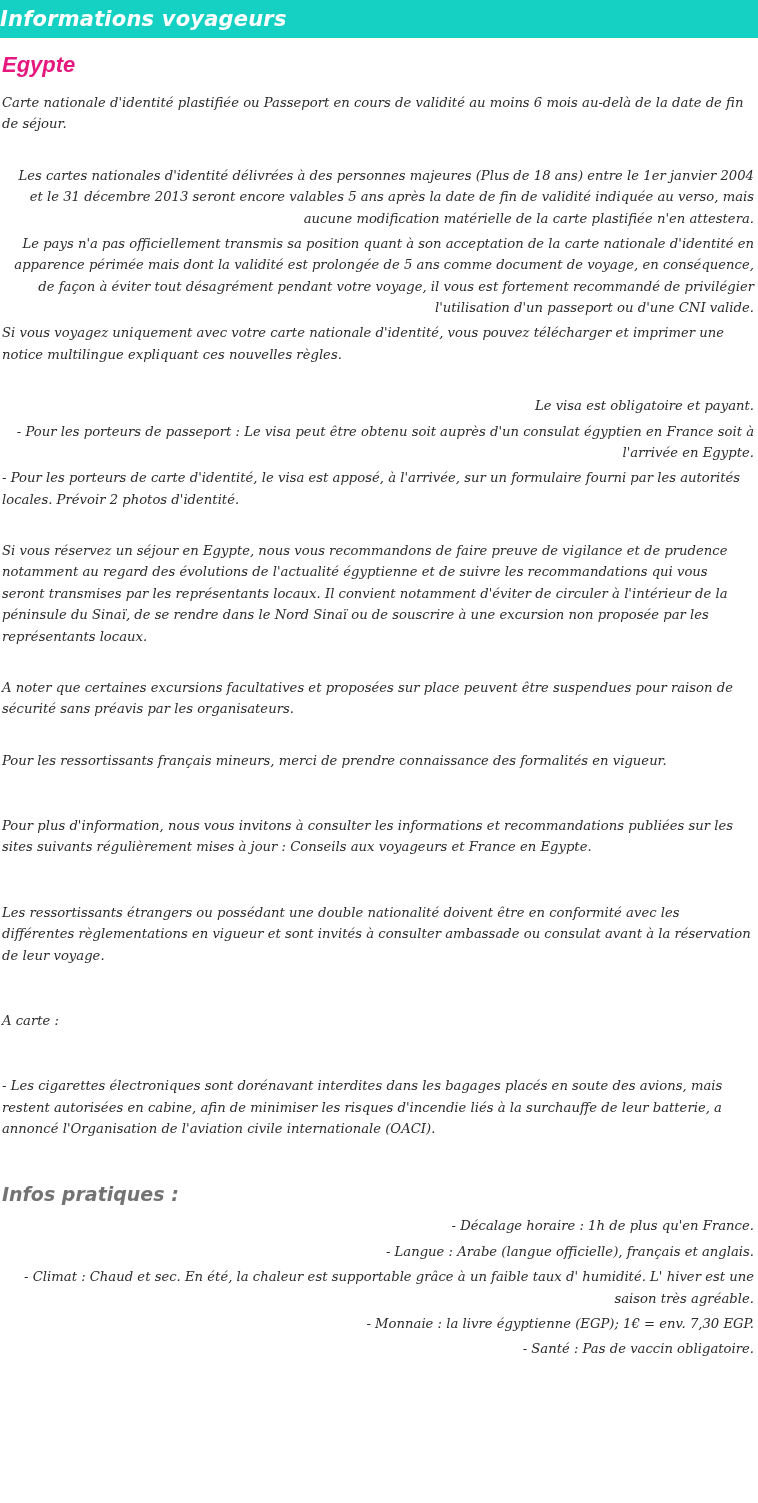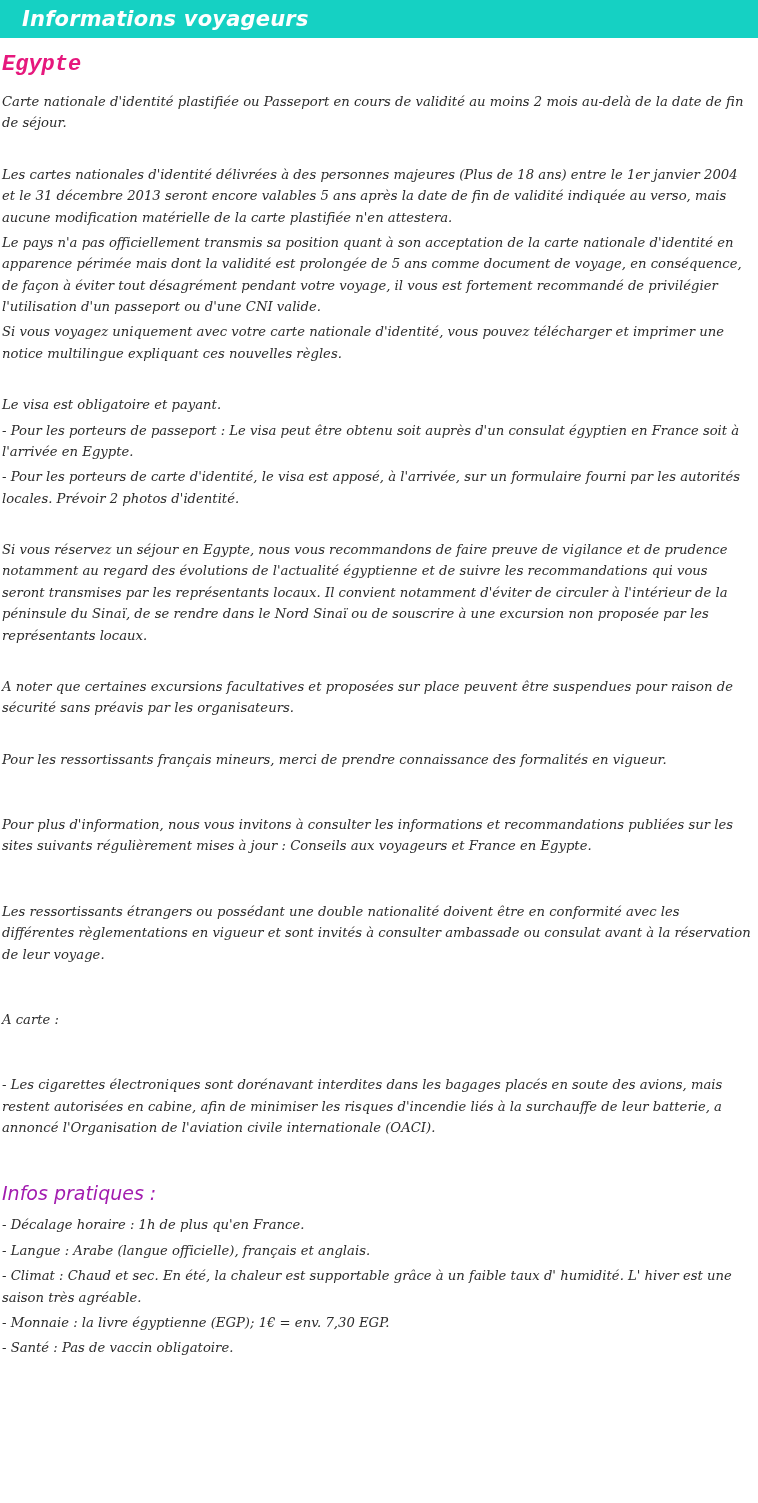--- a/index.html
+++ b/index.html
@@ -15,59 +15,59 @@
   }
   .page {
     width: 758px;
     position: relative;
   }
   .header-bar {
     background: #15d1c3;
     height: 38px;
     display: flex;
     align-items: center;
-    padding-left: 22px;
     box-sizing: border-box;
   }
   .header-bar .title {
     color: #ffffff;
     font-style: italic;
     font-weight: bold;
     font-size: 21px;
     letter-spacing: 0.2px;
     font-family: "DejaVu Sans", sans-serif;
   }
   .content {
     padding: 8px 4px 20px 2px;
   }
   h1.destination {
     color: #e6187d;
     font-style: italic;
     font-weight: bold;
     font-size: 22px;
     margin: 6px 0 14px 0;
-    font-family: Liberation Mono, monospace;
+    font-family: Liberation Sans, sans-serif;
   }
   h2.section {
-    color: #a21caf;
+    color: #737373;
     font-style: italic;
-    font-weight: normal;
+    font-weight: bold;
     font-size: 19px;
     margin: 18px 0 10px 0;
     font-family: "DejaVu Sans", sans-serif;
   }
   p.para {
     font-style: italic;
     font-size: 13.2px;
     line-height: 1.62;
     margin: 0 0 16px 0;
     color: #2b2b2b;
   }
   p.para.tight {
     margin-bottom: 4px;
+    text-align: right;
   }
   p.para.gap-lg {
     margin-bottom: 30px;
   }
   p.para.gap-xl {
     margin-bottom: 44px;
   }
 </style>
 </head>
 <body>
@@ -76,21 +76,21 @@
 
   <div class="header-bar">
     <span class="title">Informations voyageurs</span>
   </div>
 
   <div class="content">
 
     <h1 class="destination">Egypte</h1>
 
     <div>
-        <p class="para gap-lg">Carte nationale d'identité plastifiée ou Passeport en cours de validité au moins 2 mois au-delà de la date de fin de séjour.</p>
+        <p class="para gap-lg">Carte nationale d'identité plastifiée ou Passeport en cours de validité au moins 6 mois au-delà de la date de fin de séjour.</p>
         <p class="para tight">Les cartes nationales d'identité délivrées à des personnes majeures (Plus de 18 ans) entre le 1er janvier 2004 et le 31 décembre 2013 seront encore valables 5 ans après la date de fin de validité indiquée au verso, mais aucune modification matérielle de la carte plastifiée n'en attestera.</p>
         <p class="para tight">Le pays n'a pas officiellement transmis sa position quant à son acceptation de la carte nationale d'identité en apparence périmée mais dont la validité est prolongée de 5 ans comme document de voyage, en conséquence, de façon à éviter tout désagrément pendant votre voyage, il vous est fortement recommandé de privilégier l'utilisation d'un passeport ou d'une CNI valide.</p>
         <p class="para gap-lg">Si vous voyagez uniquement avec votre carte nationale d'identité, vous pouvez télécharger et imprimer une notice multilingue expliquant ces nouvelles règles.</p>
         <p class="para tight">Le visa est obligatoire et payant.</p>
         <p class="para tight">- Pour les porteurs de passeport : Le visa peut être obtenu soit auprès d'un consulat égyptien en France soit à l'arrivée en Egypte.</p>
         <p class="para gap-lg">- Pour les porteurs de carte d'identité, le visa est apposé, à l'arrivée, sur un formulaire fourni par les autorités locales. Prévoir 2 photos d'identité.</p>
         <p class="para gap-lg">Si vous réservez un séjour en Egypte, nous vous recommandons de faire preuve de vigilance et de prudence notamment au regard des évolutions de l'actualité égyptienne et de suivre les recommandations qui vous seront transmises par les représentants locaux. Il convient notamment d'éviter de circuler à l'intérieur de la péninsule du Sinaï, de se rendre dans le Nord Sinaï ou de souscrire à une excursion non proposée par les représentants locaux.</p>
         <p class="para gap-lg">A noter que certaines excursions facultatives et proposées sur place peuvent être suspendues pour raison de sécurité sans préavis par les organisateurs.</p>
         <p class="para gap-xl">Pour les ressortissants français mineurs, merci de prendre connaissance des formalités en vigueur.</p>
         <p class="para gap-xl">Pour plus d'information, nous vous invitons à consulter les informations et recommandations publiées sur les sites suivants  régulièrement mises à jour : Conseils aux voyageurs  et France en Egypte.</p>

